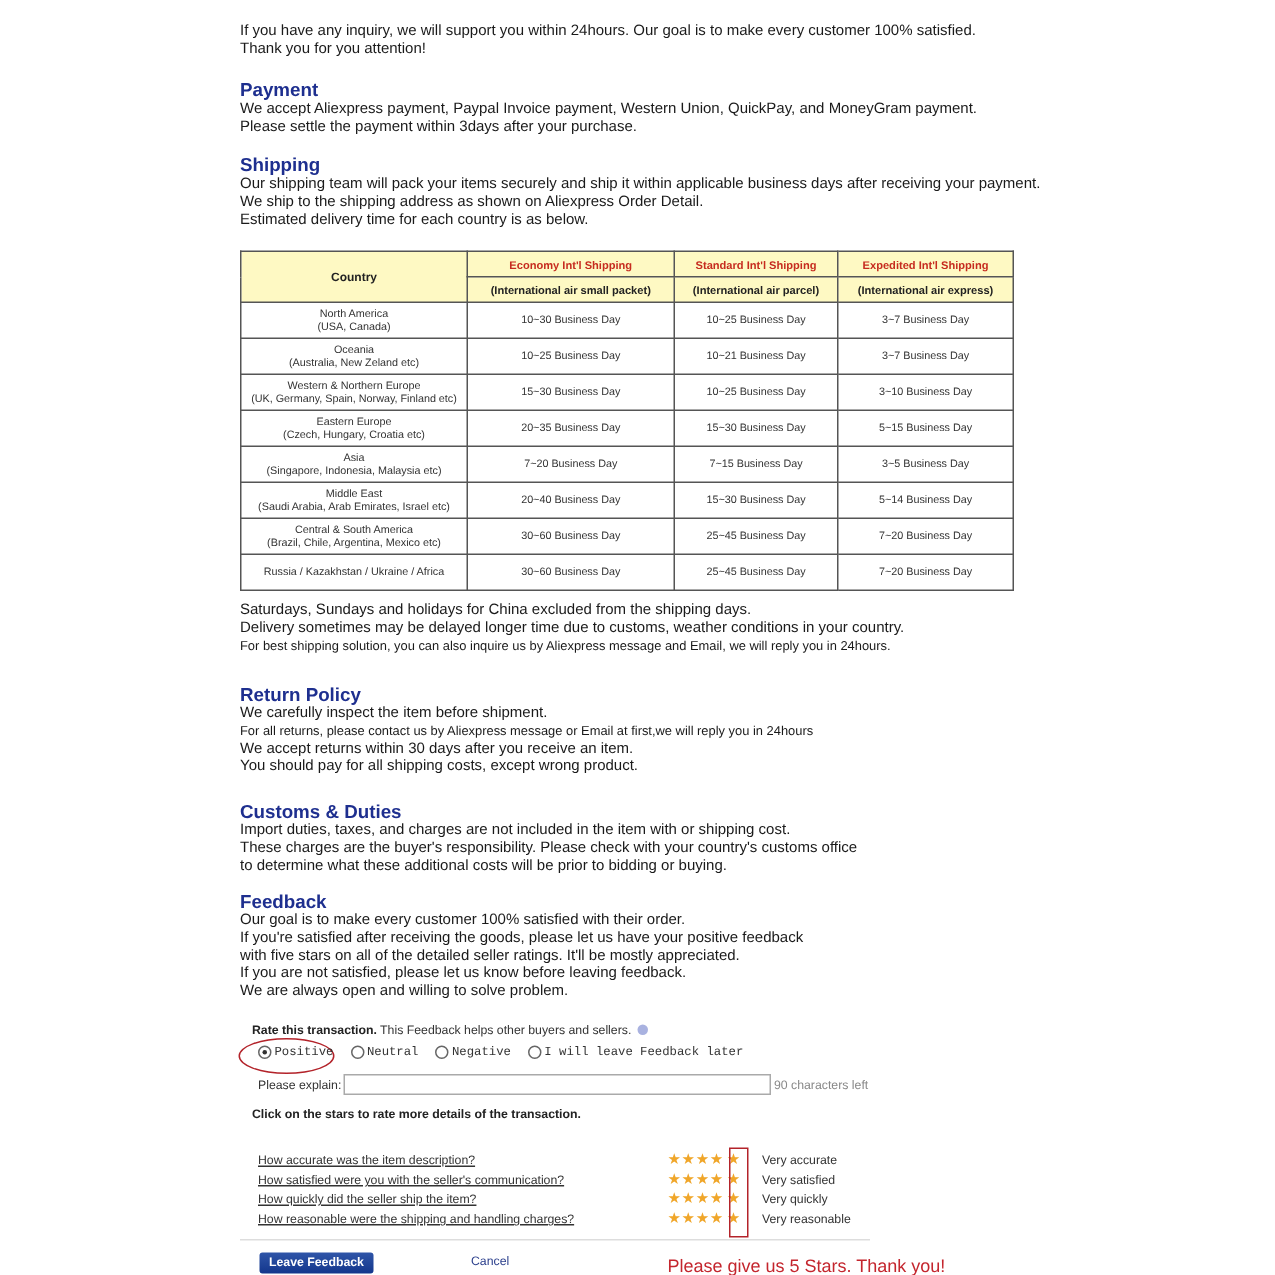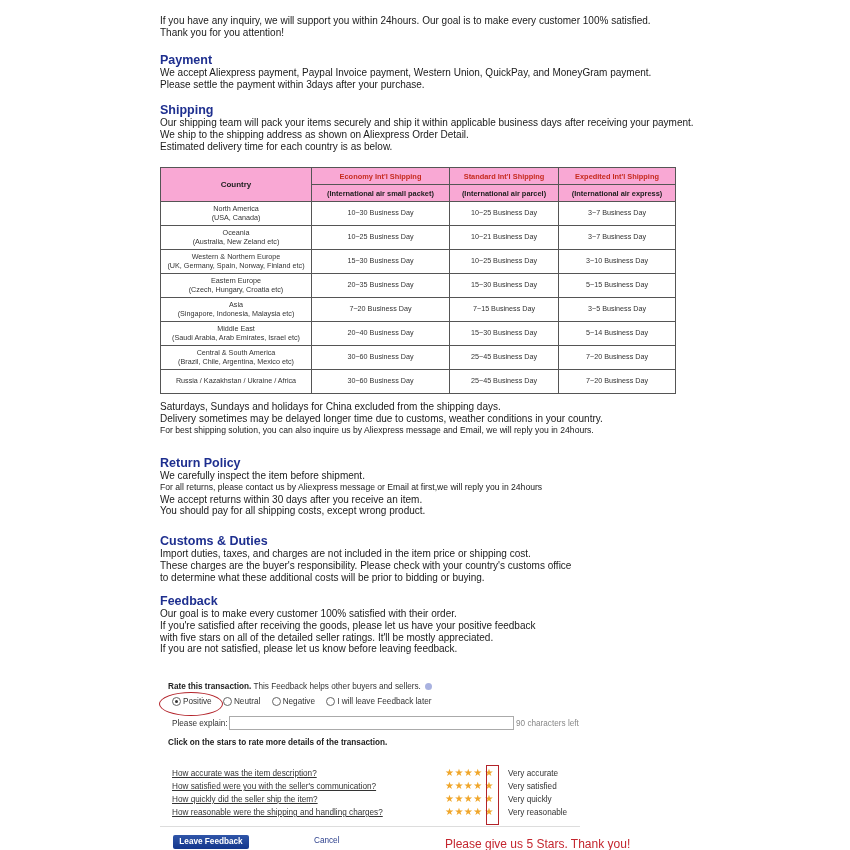--- a/index.html
+++ b/index.html
@@ -7,33 +7,33 @@
          font-family: "Liberation Sans", sans-serif; color: #1a1a1a; }
   .page { position: absolute; left: 160px; top: 15px; width: 540px; }
   .p { font-size: 10px; line-height: 11.8px; margin: 0; white-space: nowrap; }
   .p.sm { font-size: 8.6px; }
   h2 { font-size: 12.5px; line-height: 14px; color: #1e2f8f; margin: 0; font-weight: bold; }
   .sec { position: absolute; left: 0; }
 
   table.ship { position: absolute; left: 0; top: 152px; width: 516px; border-collapse: collapse;
                font-size: 7.2px; color: #333; }
   table.ship td, table.ship th { border: 1px solid #555; text-align: center; padding: 0; }
-  table.ship th { background: #f9a8d4; font-weight: bold; }
+  table.ship th { background: #fef9c3; font-weight: bold; }
   table.ship th.country { font-size: 8px; color: #222; width: 150px; }
   table.ship th.svc { color: #c62b1f; height: 16px; font-size: 7.4px; }
   table.ship th.sub { color: #222; height: 16px; font-size: 7.4px; }
   table.ship td { height: 23px; line-height: 8.6px; }
 
   .fb { position: absolute; left: 0; top: 667px; width: 540px; font-size: 8.2px; color: #333; }
   .fb .rate { position: absolute; left: 8px; top: 0; white-space: nowrap; }
   .fb .rate b { color: #222; }
   .info-icon { display: inline-block; width: 7px; height: 7px; border-radius: 50%;
                background: #a9b2e0; vertical-align: middle; margin-left: 2px; }
   .radios { position: absolute; left: 12px; top: 15px; white-space: nowrap; }
-  .radio { display: inline-flex; align-items: flex-end; margin-right: 9px; }
+  .radio { display: inline-flex; align-items: flex-end; margin-right: 9px; font-family: Liberation Mono, monospace; }
   .radio .dot { width: 7px; height: 7px; border: 1px solid #666; border-radius: 50%;
                 margin-right: 2px; position: relative; background: #fff; }
   .radio .dot.on::after { content: ""; position: absolute; left: 2px; top: 2px; width: 3px; height: 3px;
                           border-radius: 50%; background: #333; }
   .oval { position: absolute; left: -1px; top: 10px; width: 62px; height: 22px;
           border: 1.5px solid #b3232a; border-radius: 50%; }
   .explain-label { position: absolute; left: 12px; top: 37px; }
   .explain-input { position: absolute; left: 69px; top: 34px; width: 283px; height: 12px;
                    border: 1px solid #aaa; background: #fff; }
   .chars { position: absolute; left: 356px; top: 37px; color: #888; }
@@ -170,31 +170,32 @@
   <div class="sec" style="top:441px">
     <h2>Return Policy</h2>
     <p class="p">We carefully inspect the item before shipment.</p>
     <p class="p sm">For all returns, please contact us by Aliexpress message or Email at first,we will reply you in 24hours</p>
     <p class="p">We accept returns within 30 days after you receive an item.</p>
     <p class="p">You should pay for all shipping costs, except wrong product.</p>
   </div>
 
   <div class="sec" style="top:519px">
     <h2>Customs &amp; Duties</h2>
-    <p class="p">Import duties, taxes, and charges are not included in the item price or shipping cost.</p>
+    <p class="p">Import duties, taxes, and charges are not included in the item with or shipping cost.</p>
     <p class="p">These charges are the buyer's responsibility. Please check with your country's customs office</p>
     <p class="p">to determine what these additional costs will be prior to bidding or buying.</p>
   </div>
 
   <div class="sec" style="top:579px">
     <h2>Feedback</h2>
     <p class="p">Our goal is to make every customer 100% satisfied with their order.</p>
     <p class="p">If you're satisfied after receiving the goods, please let us have your positive feedback</p>
     <p class="p">with five stars on all of the detailed seller ratings. It'll be mostly appreciated.</p>
     <p class="p">If you are not satisfied, please let us know before leaving feedback.</p>
+    <p class="p">We are always open and willing to solve problem.</p>
   </div>
 
   <div class="fb">
     <div class="rate">
       <b>Rate this transaction.</b>
       <span>This Feedback helps other buyers and sellers.</span>
       <span class="info-icon"></span>
     </div>
     <div class="oval"></div>
     <div class="radios">

